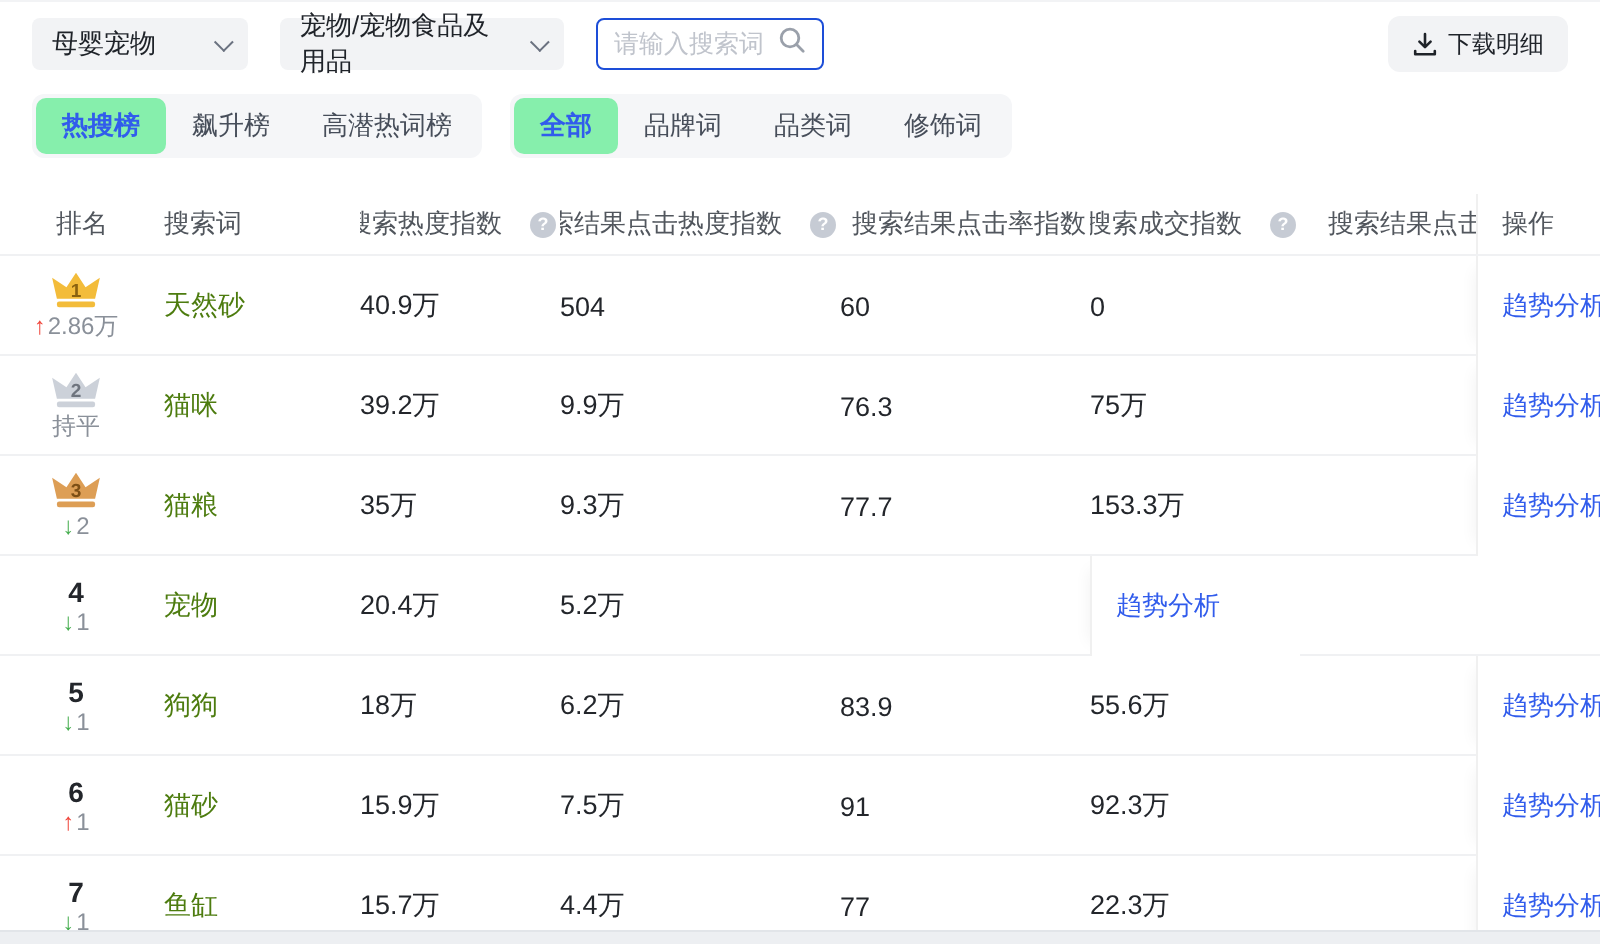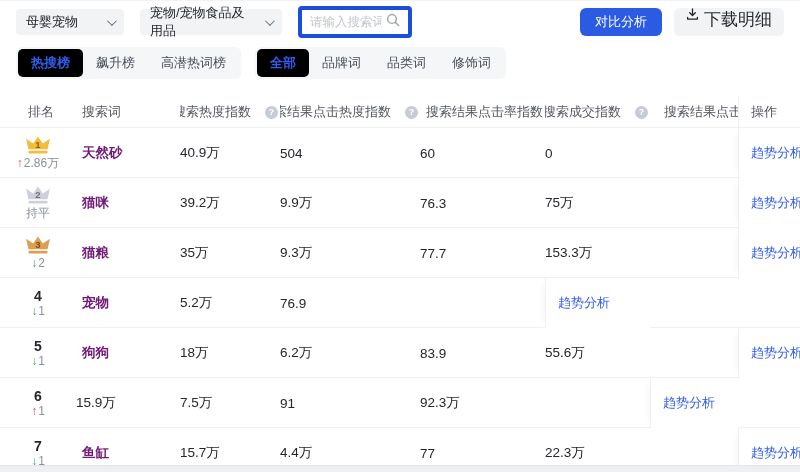--- a/index.html
+++ b/index.html
@@ -8,57 +8,57 @@
   .page { width:800px; height:472px; position:relative; border-top:1px solid #f2f3f5; }
 
   
   .toolbar { display:flex; align-items:center; padding:8px 16px 0 16px; height:34px; }
   .select { background:#f2f3f5; border-radius:4px; height:26px; display:flex; align-items:center;
             justify-content:space-between; padding:0 10px; font-size:13px; color:#1f2329; cursor:pointer; }
   .select.cat { width:108px; margin-right:16px; }
   .select.subcat { width:142px; margin-right:16px; }
   .chev { width:7px; height:7px; border-right:1.5px solid #6b7280; border-bottom:1.5px solid #6b7280;
           transform:rotate(45deg) translateY(-2px); margin-left:8px; flex:none; }
-  .searchbox { width:114px; height:26px; border:4px solid #1d4ed8; border-radius:4px; background:#fff;
+  .searchbox { width:114px; height:26px; border:1px solid #1d4ed8; border-radius:4px; background:#fff;
                display:flex; align-items:center; padding:12px 8px; }
   .searchbox input { border:none; outline:none; width:100%; font-size:12.5px; color:#1f2329; background:transparent; font-family:inherit; }
   .searchbox input::placeholder { color:#c0c4cc; }
   .search-icon { flex:none; margin-left:4px; }
   .toolbar .spacer { flex:1; }
   .btn-primary { background:#2b5be2; color:#fff; border:none; border-radius:6px; height:28px; padding:0 15px;
                  font-size:13px; font-family:inherit; cursor:pointer; }
   .btn-secondary { background:#f2f3f5; color:#1f2329; border:none; border-radius:6px; height:28px; padding:0 12px;
-                   font-size:17px; font-family:inherit; cursor:pointer; display:flex; align-items:flex-start; gap:5px; margin-left:12px; }
+                   font-size:12px; font-family:inherit; cursor:pointer; display:flex; align-items:center; gap:5px; margin-left:12px; }
 
   
   .tabsrow { display:flex; align-items:center; padding:12px 16px 0 16px; gap:14px; }
   .tabgroup { background:#f5f6f8; border-radius:6px; display:flex; padding:2px; }
   .tab { font-size:13px; color:#474e5a; padding:5px 13px; border-radius:5px; cursor:pointer; white-space:nowrap; }
-  .tab.active { background:#000000; color:#315cec; font-weight:bold; }
+  .tab.active { background:#86efac; color:#315cec; font-weight:bold; }
 
   
   .table { margin-top:18px; }
   .thead, .trow { display:grid; grid-template-columns:76px 104px 100px 140px 125px 105px 88px 62px; }
   .thead { height:30px; align-items:center; }
   .th { font-size:13px; color:#51565d; white-space:nowrap; overflow:hidden; }
   .th.left { padding-left:28px; }
   .th.kwh { padding-left:6px; }
   .th.right { display:flex; align-items:center; justify-content:flex-end; padding-right:2px; gap:14px; }
   .help { width:13px; height:13px; border-radius:50%; background:#c6cbd4; color:#fff; font-size:9px; font-weight:bold;
           display:inline-flex; align-items:center; justify-content:center; flex:none; cursor:pointer; }
   .th.op { padding-left:12px; border-left:1px solid #f0f0f0; height:30px; display:flex; align-items:center; }
 
   .trow { height:50px; border-top:1px solid #f0f1f3; align-items:center; }
   .cell { font-size:13.5px; color:#1f2329; white-space:nowrap; overflow:hidden; }
   .rank-cell { display:flex; flex-direction:column; align-items:center; justify-content:center; width:76px; line-height:1.15; }
   .rank-num { font-size:14px; font-weight:bold; color:#23262b; }
   .change { font-size:12px; color:#8a9099; display:flex; align-items:center; gap:1px; margin-top:1px; }
   .arrow.up { color:#f0483e; }
   .arrow.down { color:#47ae50; }
-  .kw { padding-left:6px; font-weight:700; color:#701a75; }
+  .kw { padding-left:6px; font-weight:400; color:#4d7c0f; }
   .num { text-align:left; color:#23262b; }
   .num.c3 { padding-right:11px; }
   .num.c4 { padding-right:16px; }
   .num.c5 { padding-right:23px; }
   .num.c6 { padding-right:22px; }
   .action-cell { height:50px; display:flex; align-items:center; padding-left:12px; border-left:1px solid #f0f0f0;
                  background:#fff; box-shadow:-7px 0 8px -7px rgba(31,35,41,.06); }
   .action-cell a { color:#315cec; font-size:13px; text-decoration:none; cursor:pointer; }
   .crown { line-height:0; }
   .bottom-strip { position:absolute; left:0; bottom:0; width:800px; height:7px; background:#edeff2; border-top:1px solid #e2e5e9; }
@@ -80,21 +80,20 @@
     <div class="searchbox">
       <input type="text" placeholder="请输入搜索词" style="">
       <span class="search-icon">
         <svg width="14" height="14" viewBox="0 0 14 14">
             <circle cx="6" cy="6" r="4.4" fill="none" stroke="#9aa0aa" stroke-width="1.4"></circle>
             <line x1="9.4" y1="9.4" x2="12.6" y2="12.6" stroke="#9aa0aa" stroke-width="1.4" stroke-linecap="round"></line>
           </svg>
       </span>
     </div>
     <div class="spacer"></div>
-    <button class="btn-primary">对比分析</button>
     <button class="btn-secondary">
       <span style="line-height:0;">
         <svg width="13" height="13" viewBox="0 0 13 13">
             <path d="M6.5 1 v6.2 M3.7 4.8 L6.5 7.6 L9.3 4.8" fill="none" stroke="#1f2329" stroke-width="1.3" stroke-linecap="round" stroke-linejoin="round"></path>
             <path d="M1.6 9.5 v1.6 h9.8 v-1.6" fill="none" stroke="#1f2329" stroke-width="1.3" stroke-linecap="round" stroke-linejoin="round"></path>
           </svg>
       </span>
       <span>下载明细</span>
     </button>
   </div>
@@ -211,22 +210,22 @@
   <div class="trow">
     <div class="cell rank-cell">
 
       <span class="rank-num">4</span>
       <span class="change">
         <span class="arrow down">↓</span>
         <span>1</span>
       </span>
     </div>
     <div class="cell kw">宠物</div>
+    <div class="cell num c3">20.4万</div>
     <div class="cell num c4">5.2万</div>
-    <div class="cell num c5">76.9</div>
     <div class="cell"></div>
     <div class="cell action-cell">
       <a>趋势分析</a>
     </div>
   </div>
 
   <div class="trow">
     <div class="cell rank-cell">
 
       <span class="rank-num">5</span>
@@ -248,20 +247,21 @@
 
   <div class="trow">
     <div class="cell rank-cell">
 
       <span class="rank-num">6</span>
       <span class="change">
         <span class="arrow up">↑</span>
         <span>1</span>
       </span>
     </div>
+    <div class="cell kw">猫砂</div>
     <div class="cell num c3">15.9万</div>
     <div class="cell num c4">7.5万</div>
     <div class="cell num c5">91</div>
     <div class="cell num c6">92.3万</div>
     <div class="cell"></div>
     <div class="cell action-cell">
       <a>趋势分析</a>
     </div>
   </div>
 

